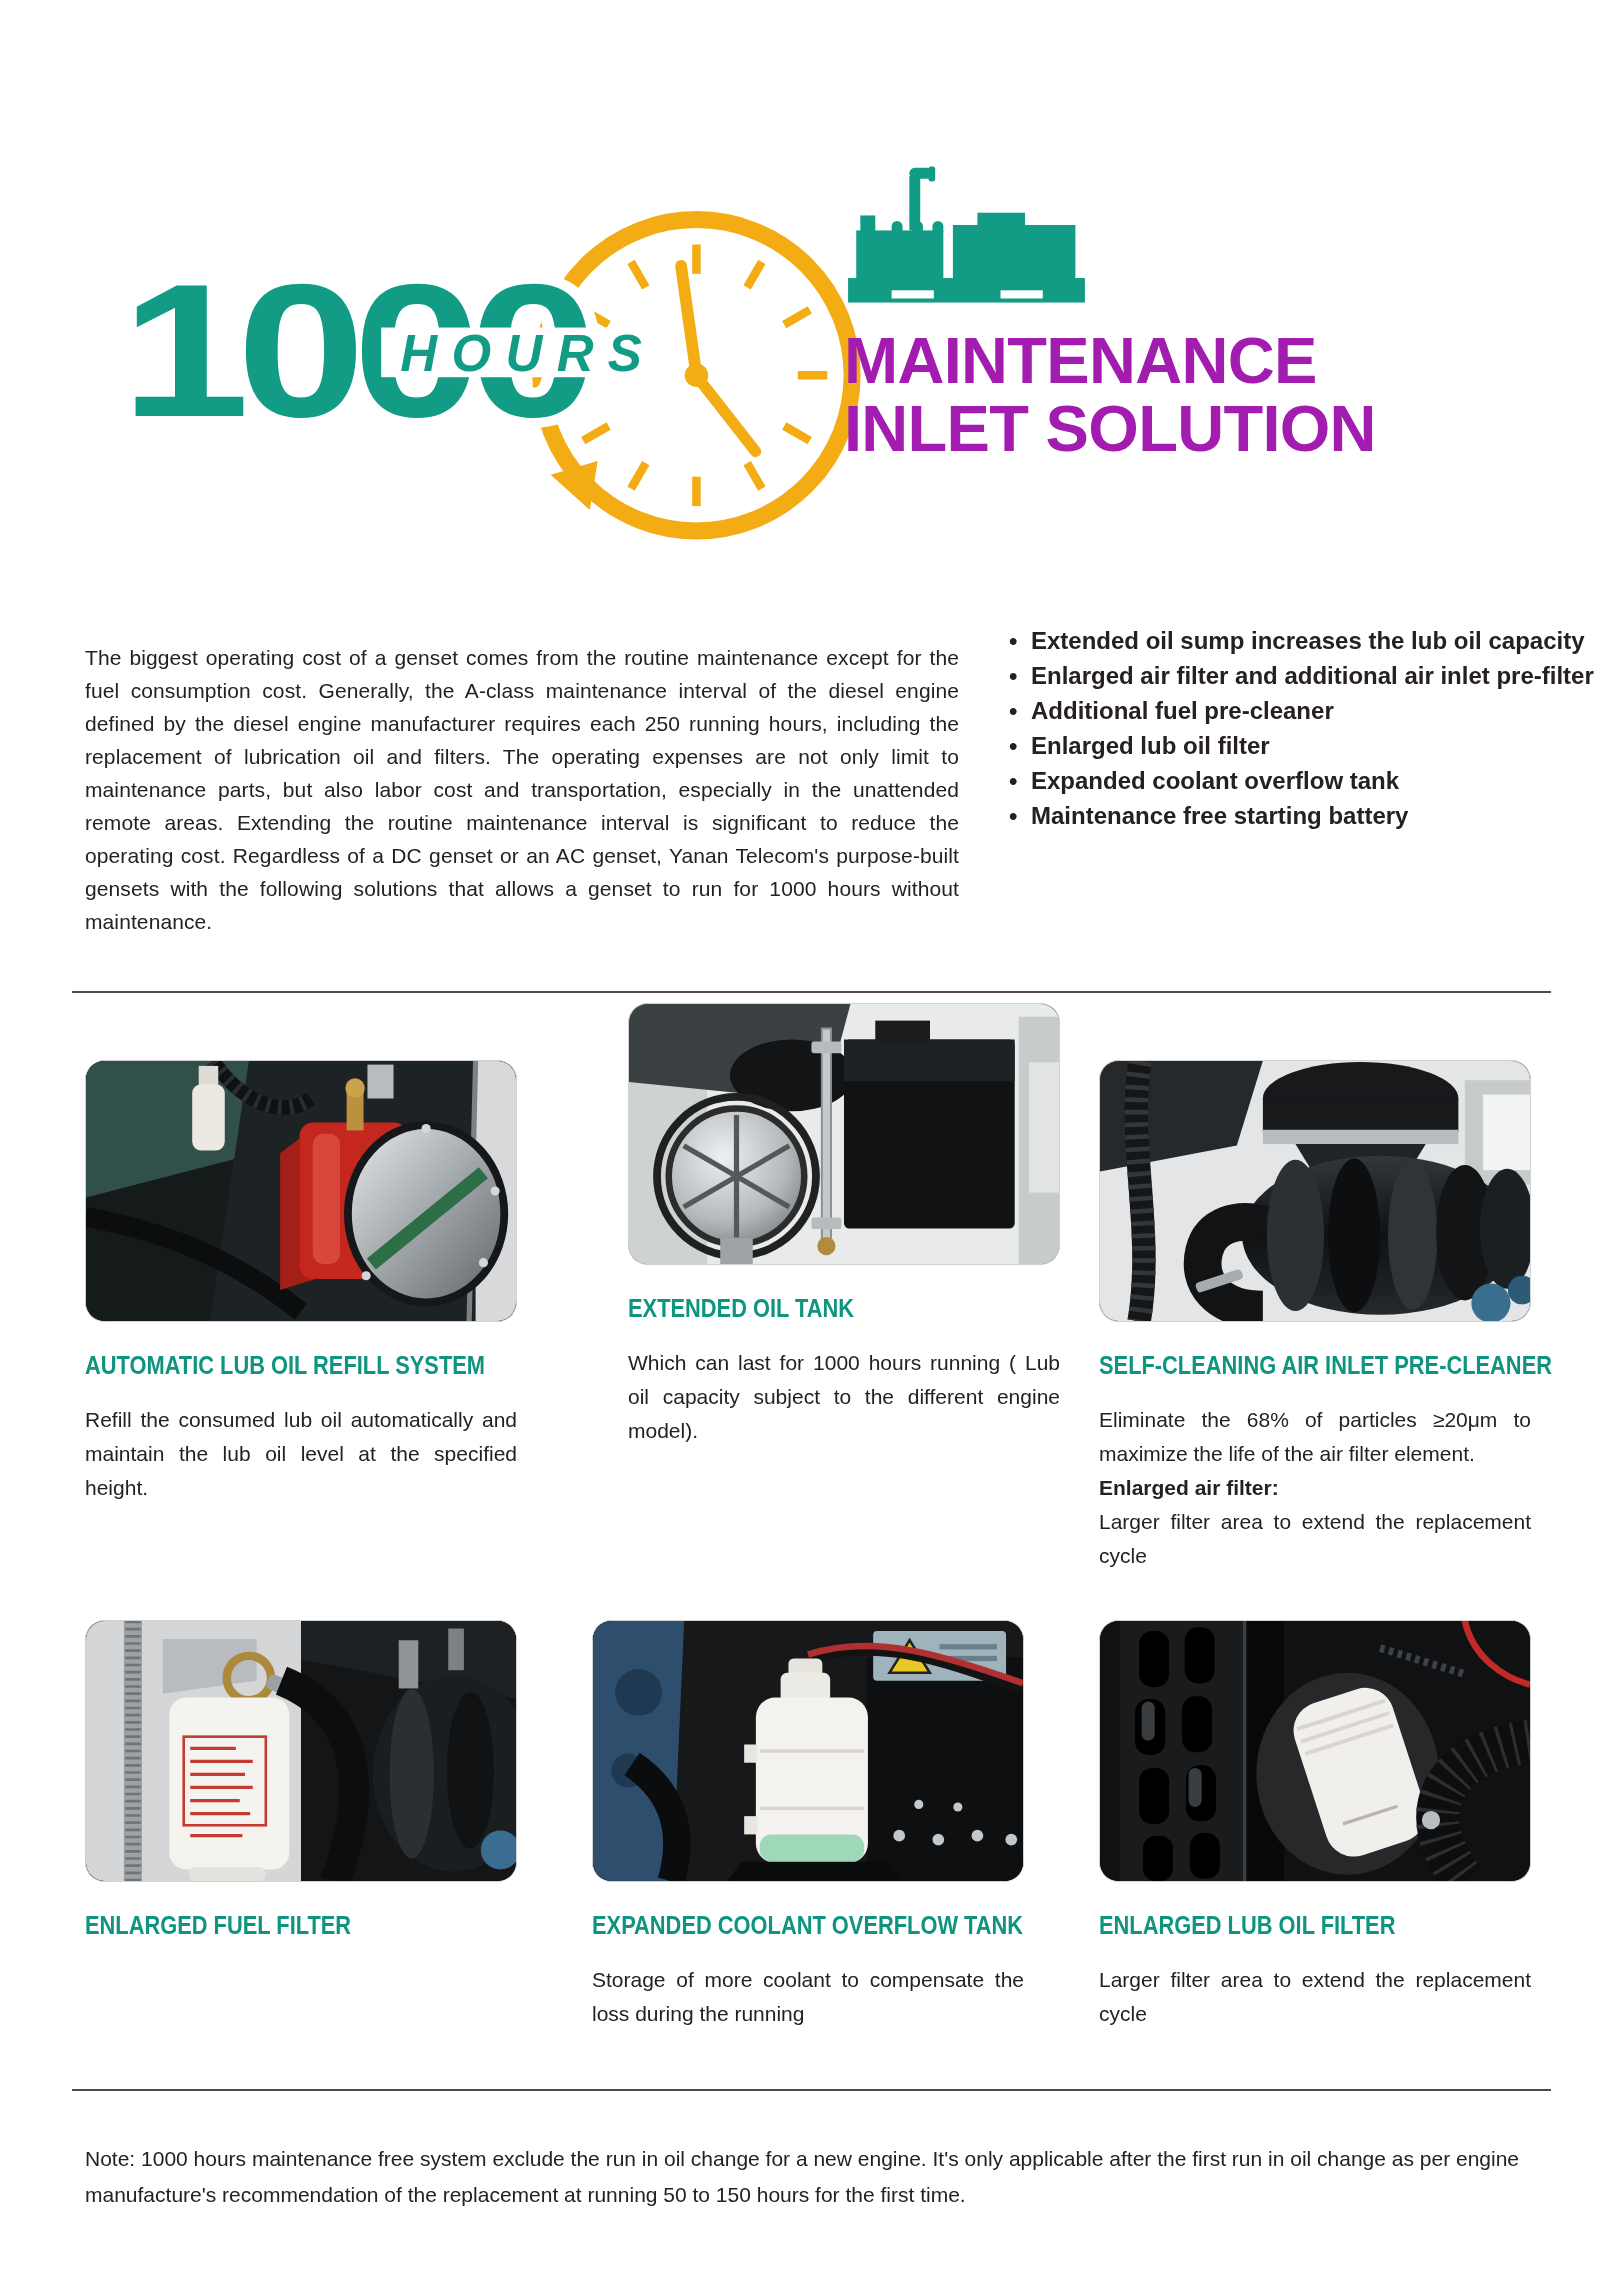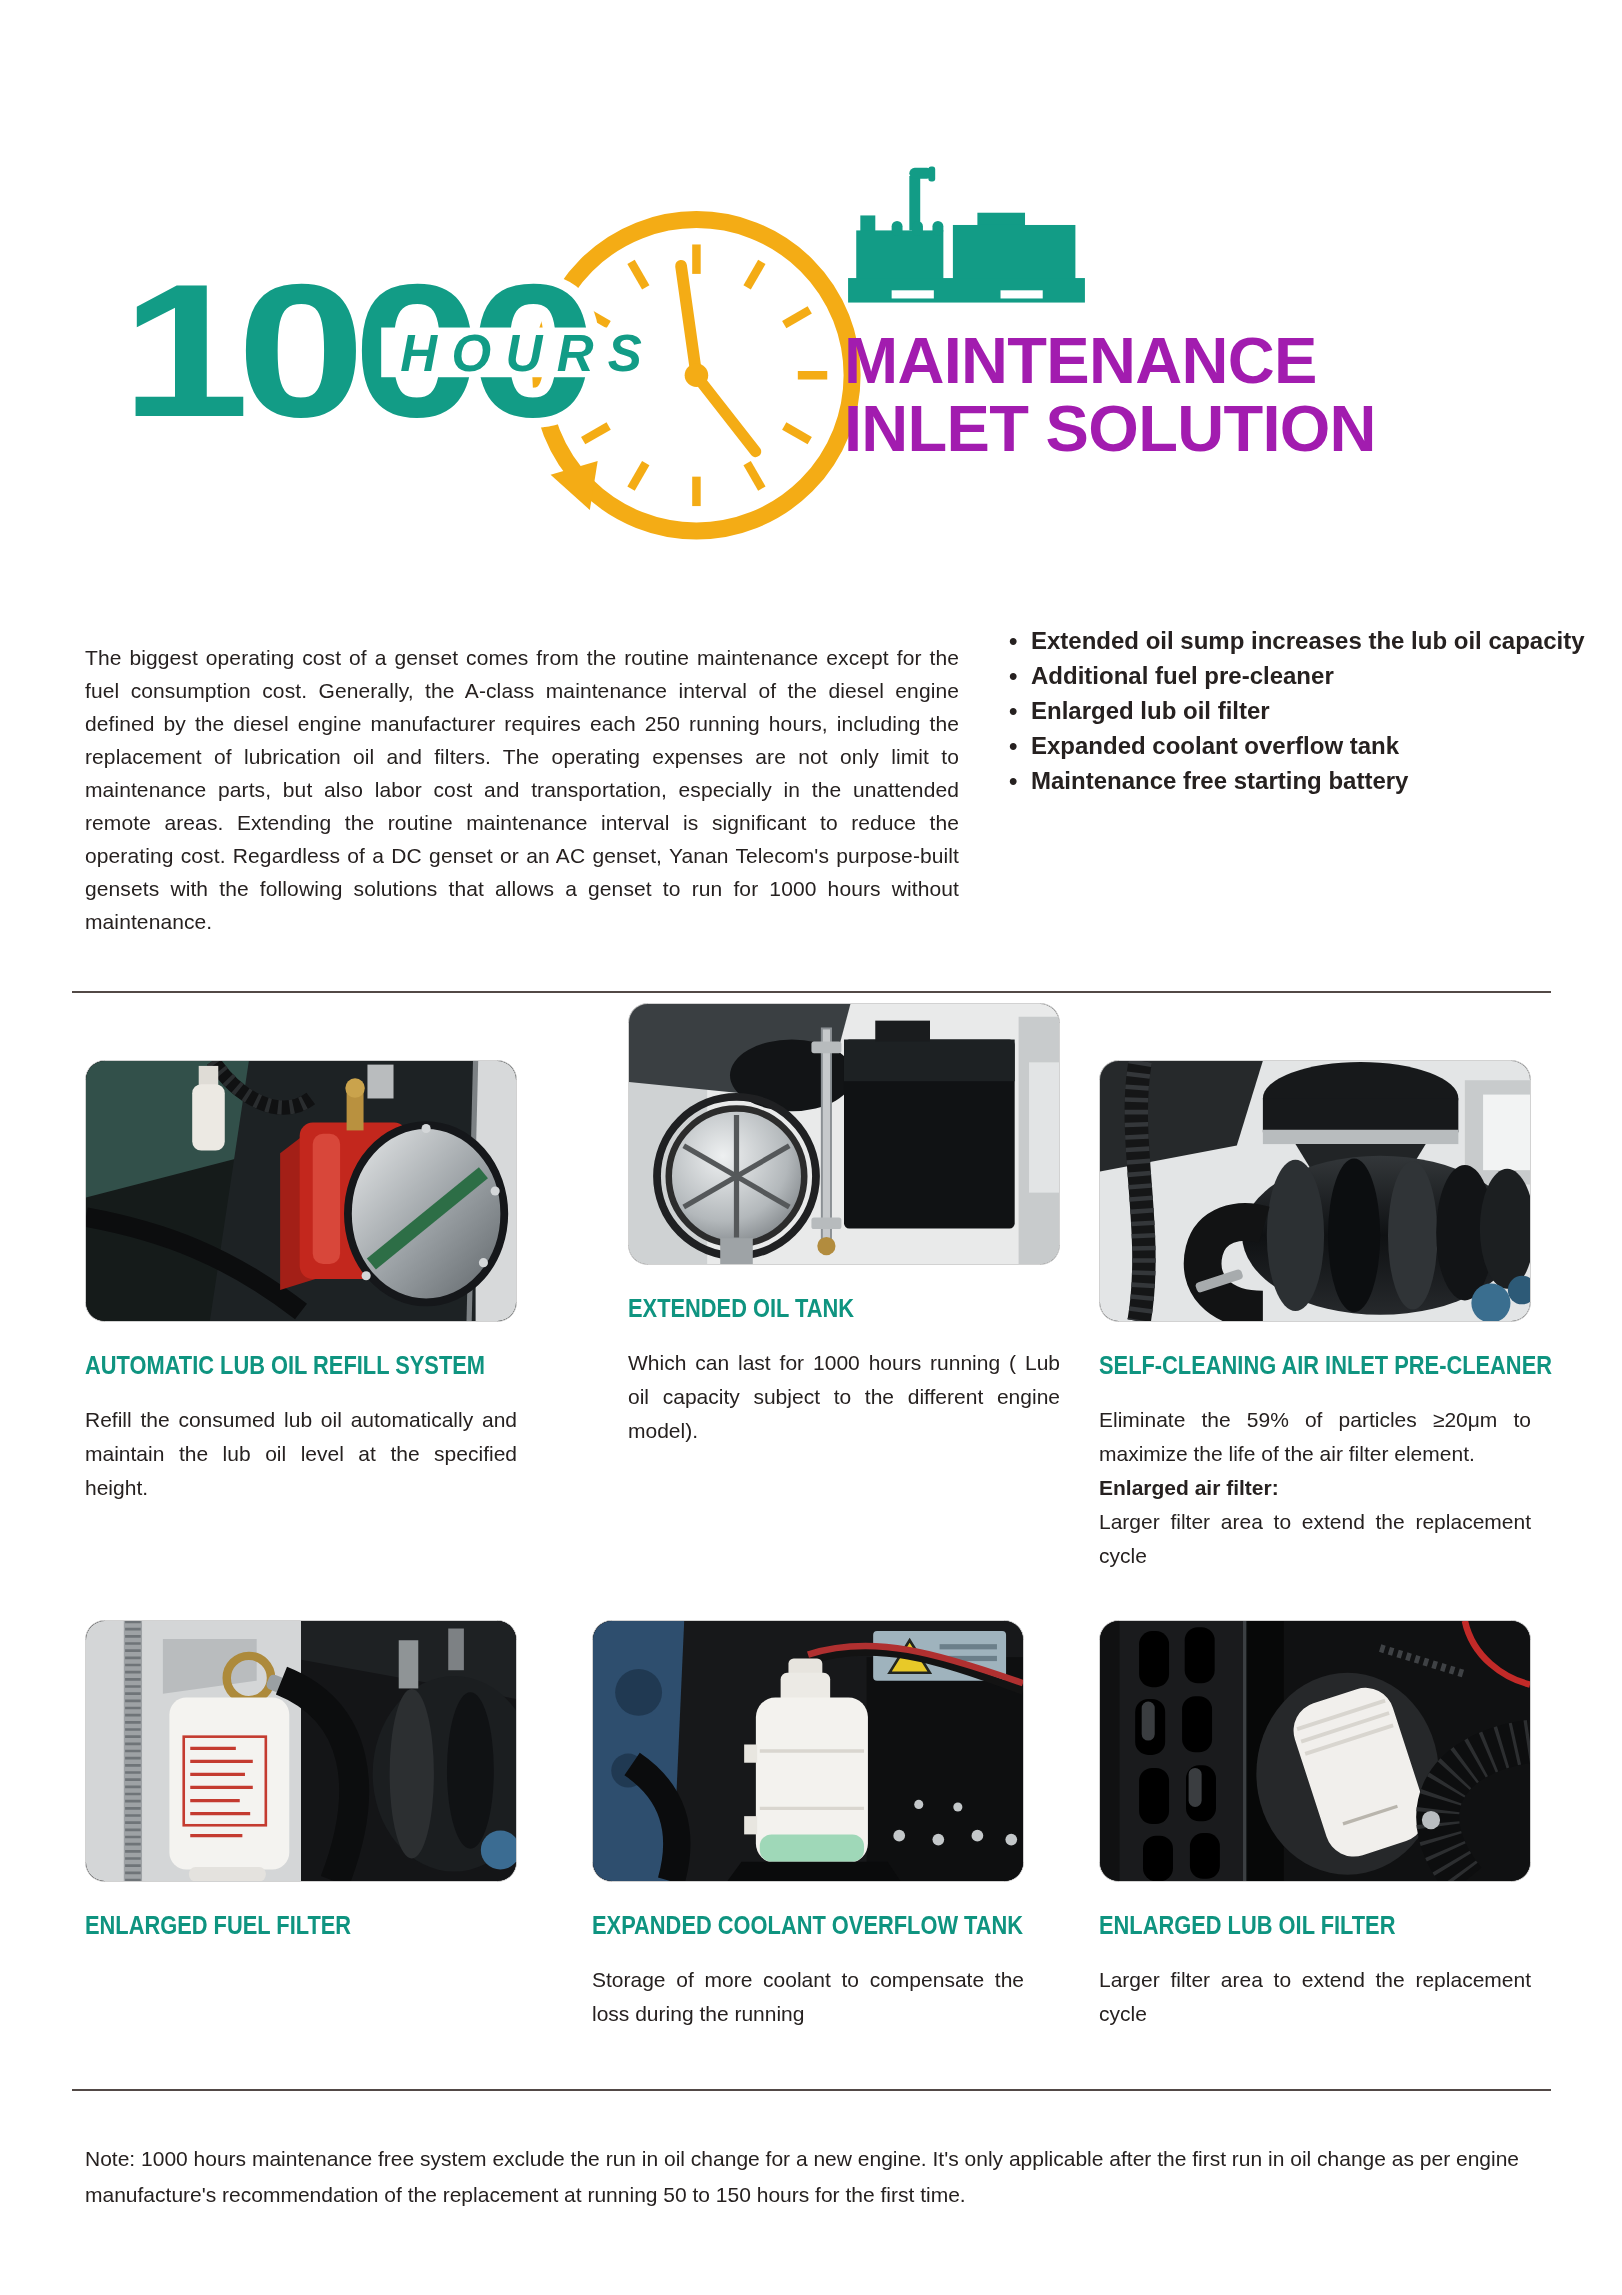--- a/index.html
+++ b/index.html
@@ -116,20 +116,21 @@
     <div class="title">
       <div>MAINTENANCE</div>
       <div>INLET SOLUTION</div>
     </div>
   </div>
 
   <p class="intro-par">The biggest operating cost of a genset comes from the routine maintenance except for the fuel consumption cost. Generally, the A-class maintenance interval of the diesel engine defined by the diesel engine manufacturer requires each 250 running hours, including the replacement of lubrication oil and filters. The operating expenses are not only limit to maintenance parts, but also labor cost and transportation, especially in the unattended remote areas. Extending the routine maintenance interval is significant to reduce the operating cost. Regardless of a DC genset or an AC genset, Yanan Telecom's purpose-built gensets with the following solutions that allows a genset to run for 1000 hours without maintenance.</p>
 
   <ul class="intro-bullets">
     <li><span class="dot">•</span><span>Extended oil sump increases the lub oil capacity</span></li>
+    <li><span class="dot">•</span><span>Enlarged air filter and additional air inlet pre-filter</span></li>
     <li><span class="dot">•</span><span>Additional fuel pre-cleaner</span></li>
     <li><span class="dot">•</span><span>Enlarged lub oil filter</span></li>
     <li><span class="dot">•</span><span>Expanded coolant overflow tank</span></li>
     <li><span class="dot">•</span><span>Maintenance free starting battery</span></li>
   </ul>
 
   <div class="divider d1"></div>
 
   <section class="card" style="left:85px;top:1060px;">
     <div class="photo">
@@ -232,21 +233,21 @@
         <ellipse cx="480" cy="268" rx="38" ry="114" fill="#303437"></ellipse>
         <ellipse cx="560" cy="264" rx="44" ry="104" fill="#121416"></ellipse>
         <ellipse cx="625" cy="258" rx="42" ry="92" fill="#1c1f21"></ellipse>
         <path d="M250,382 C180,382 148,340 160,292 C170,252 212,240 252,252" stroke="#121314" stroke-width="58" fill="none"></path>
         <rect x="146" y="330" width="74" height="16" rx="6" fill="#a7abad" transform="rotate(-18 183 338)"></rect>
         <circle cx="600" cy="372" r="30" fill="#3a6e8f"></circle>
         <circle cx="648" cy="352" r="22" fill="#2d5a77"></circle>
       </svg>
     </div>
     <h3>SELF-CLEANING AIR INLET PRE-CLEANER</h3>
-    <p class="body">Eliminate the 59% of particles ≥20μm to maximize the life of the air filter element.</p>
+    <p class="body">Eliminate the 68% of particles ≥20μm to maximize the life of the air filter element.</p>
     <p class="sub">Enlarged air filter:</p>
     <p class="body">Larger filter area to extend the replacement cycle</p>
   </section>
 
   <section class="card" style="left:85px;top:1620px;">
     <div class="photo">
       <svg viewBox="0 0 660 400" preserveAspectRatio="xMidYMid slice" aria-hidden="true">
         <rect width="660" height="400" fill="#141517"></rect>
         <rect x="0" y="0" width="330" height="400" fill="#d4d6d7"></rect>
         <polygon points="330,0 660,0 660,120 330,60" fill="#1e2123"></polygon>

